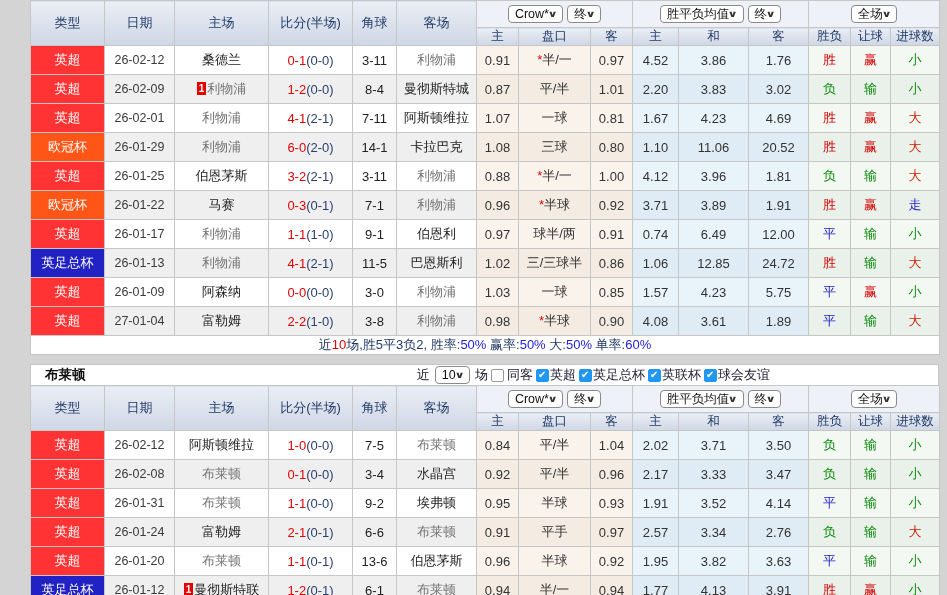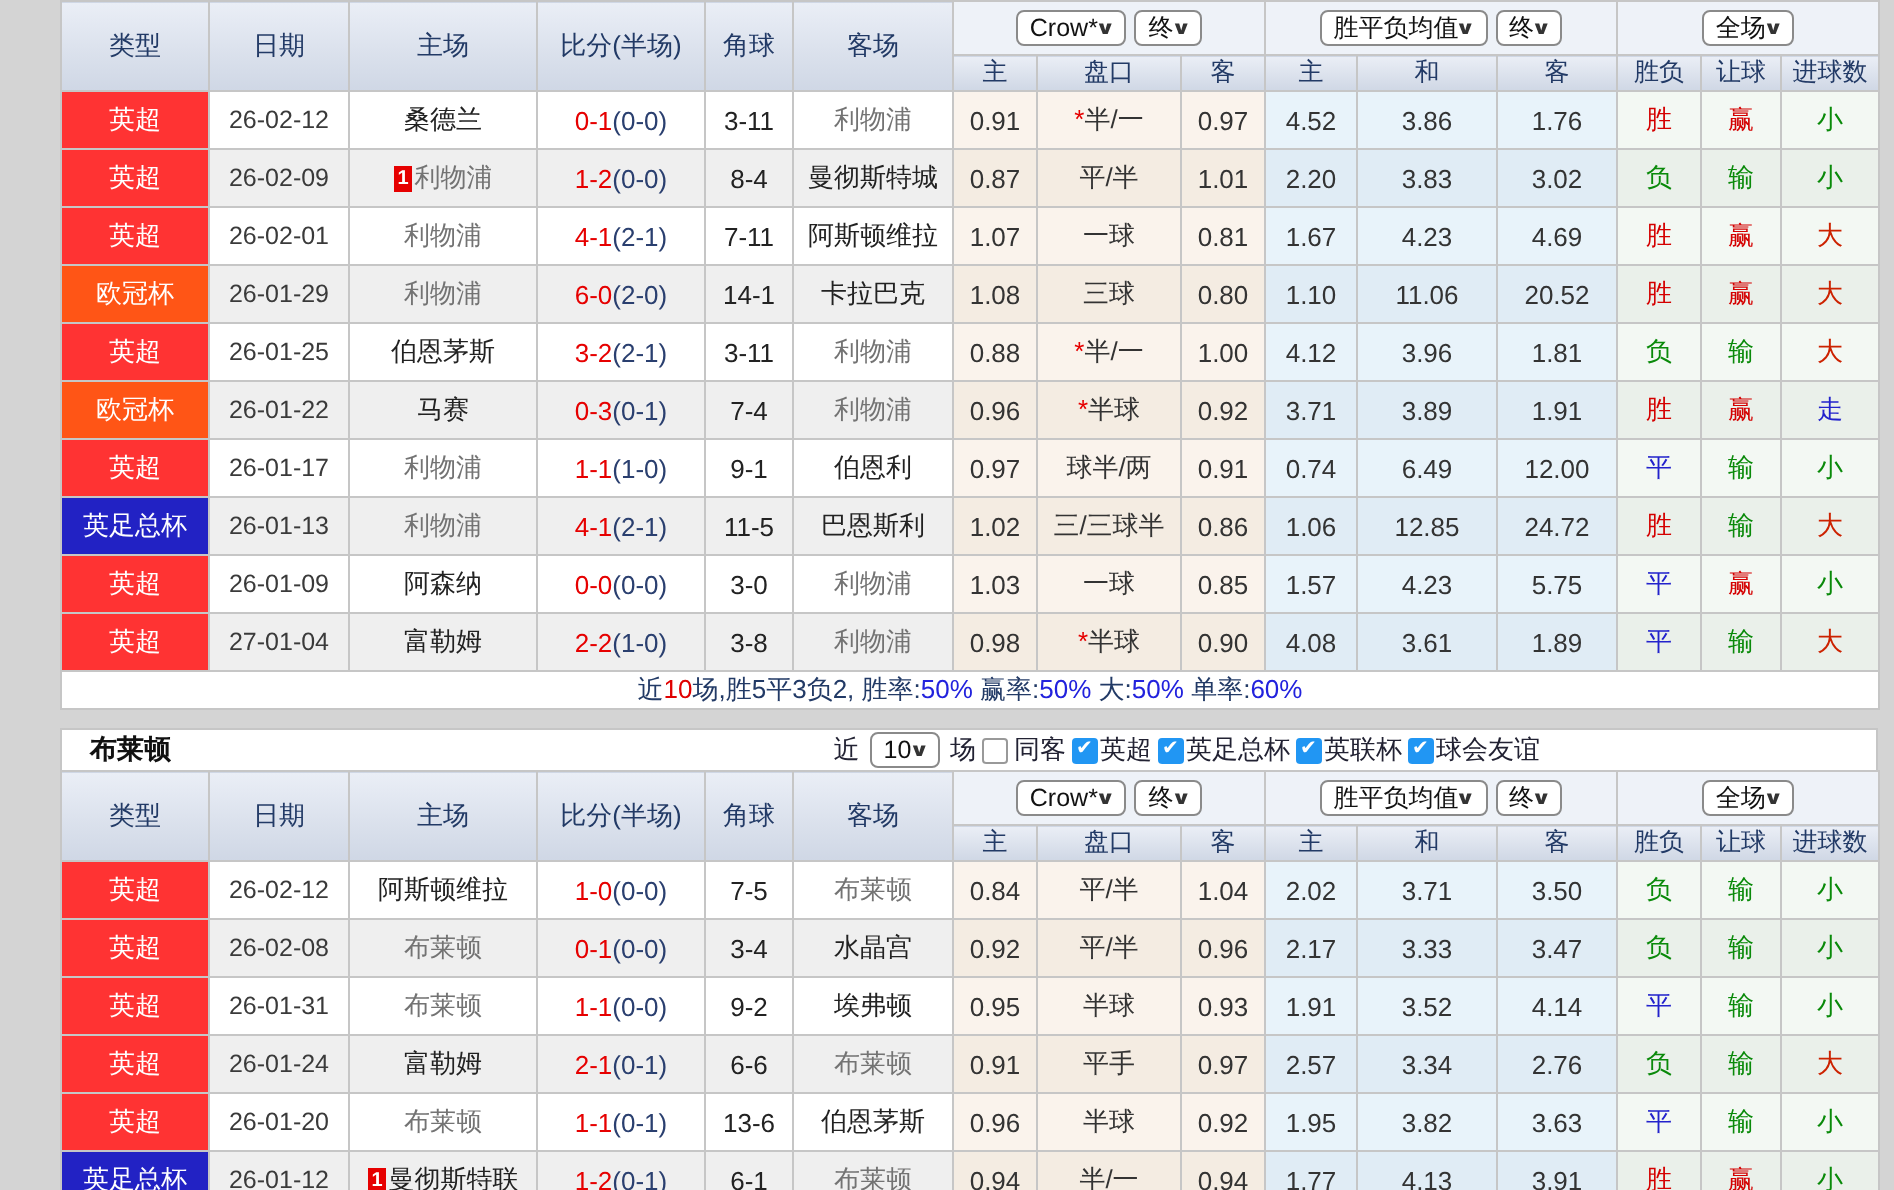--- a/index.html
+++ b/index.html
@@ -234,21 +234,21 @@
             <td class="cblue">1.81</td>
             <td class="cmint" style="color: rgb(10, 138, 10);">负</td>
             <td class="cmint" style="color: rgb(10, 138, 10);">输</td>
             <td class="cmint" style="color: rgb(204, 34, 0);">大</td>
           </tr>
           <tr class="alt">
             <td class="c-type" style="background: rgb(255, 85, 22);">欧冠杯</td>
             <td class="c-date">26-01-22</td>
             <td class="c-team"><span class="team">马赛</span></td>
             <td class="c-score"><span class="s-main">0-3</span><span class="s-half">(0-1)</span></td>
-            <td class="c-corner">7-4</td>
+            <td class="c-corner">7-1</td>
             <td class="c-team"><span class="team focus">利物浦</span></td>
             <td class="cream">0.96</td>
             <td class="cream"><span class="star">*</span>半球</td>
             <td class="cream">0.92</td>
             <td class="cblue">3.71</td>
             <td class="cblue">3.89</td>
             <td class="cblue">1.91</td>
             <td class="cmint" style="color: rgb(212, 0, 0);">胜</td>
             <td class="cmint" style="color: rgb(212, 0, 0);">赢</td>
             <td class="cmint" style="color: rgb(34, 34, 204);">走</td>

